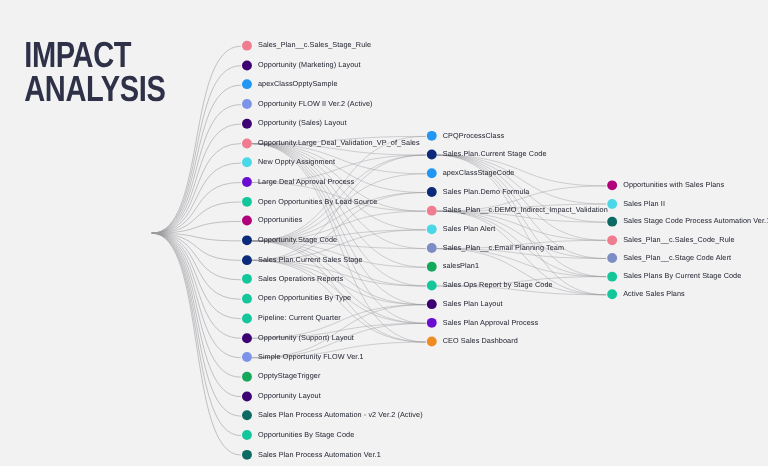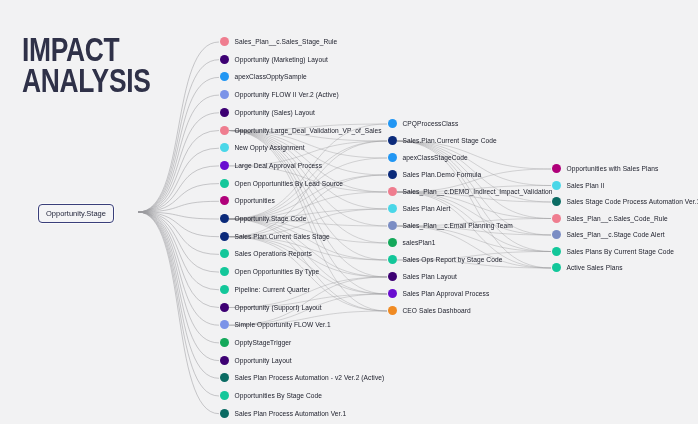--- a/index.html
+++ b/index.html
@@ -144,23 +144,20 @@
       <path d="M397,226 C481.7,226 466.3,235 551,235" fill="none" stroke="#9a9a9e" stroke-width="0.6" opacity="0.65"></path>
       <path d="M397,226 C481.7,226 466.3,251.5 551,251.5" fill="none" stroke="#9a9a9e" stroke-width="0.6" opacity="0.65"></path>
       <path d="M397,226 C481.7,226 466.3,268 551,268" fill="none" stroke="#9a9a9e" stroke-width="0.6" opacity="0.65"></path>
       <path d="M397,260 C481.7,260 466.3,251.5 551,251.5" fill="none" stroke="#9a9a9e" stroke-width="0.6" opacity="0.65"></path>
       <path d="M397,260 C481.7,260 466.3,268 551,268" fill="none" stroke="#9a9a9e" stroke-width="0.6" opacity="0.65"></path>
     </svg>
 
   <div class="title">IMPACT
 ANALYSIS</div>
 
-  <div class="root-node" style="left: 38px; top: 204px; border-color: rgb(58, 63, 122); background: rgb(244, 244, 246);">
-    <span>Opportunity.Stage</span>
-  </div>
 
   <div id="nodes-layer">
       <div class="node" style="left: 219.5px; top: 37px;">
         <span class="dot" style="background: rgb(239, 125, 143);"></span>
         <span class="node-label">Sales_Plan__c.Sales_Stage_Rule</span>
       </div>
       <div class="node" style="left: 219.5px; top: 54.7px;">
         <span class="dot" style="background: rgb(61, 0, 115);"></span>
         <span class="node-label">Opportunity (Marketing) Layout</span>
       </div>

